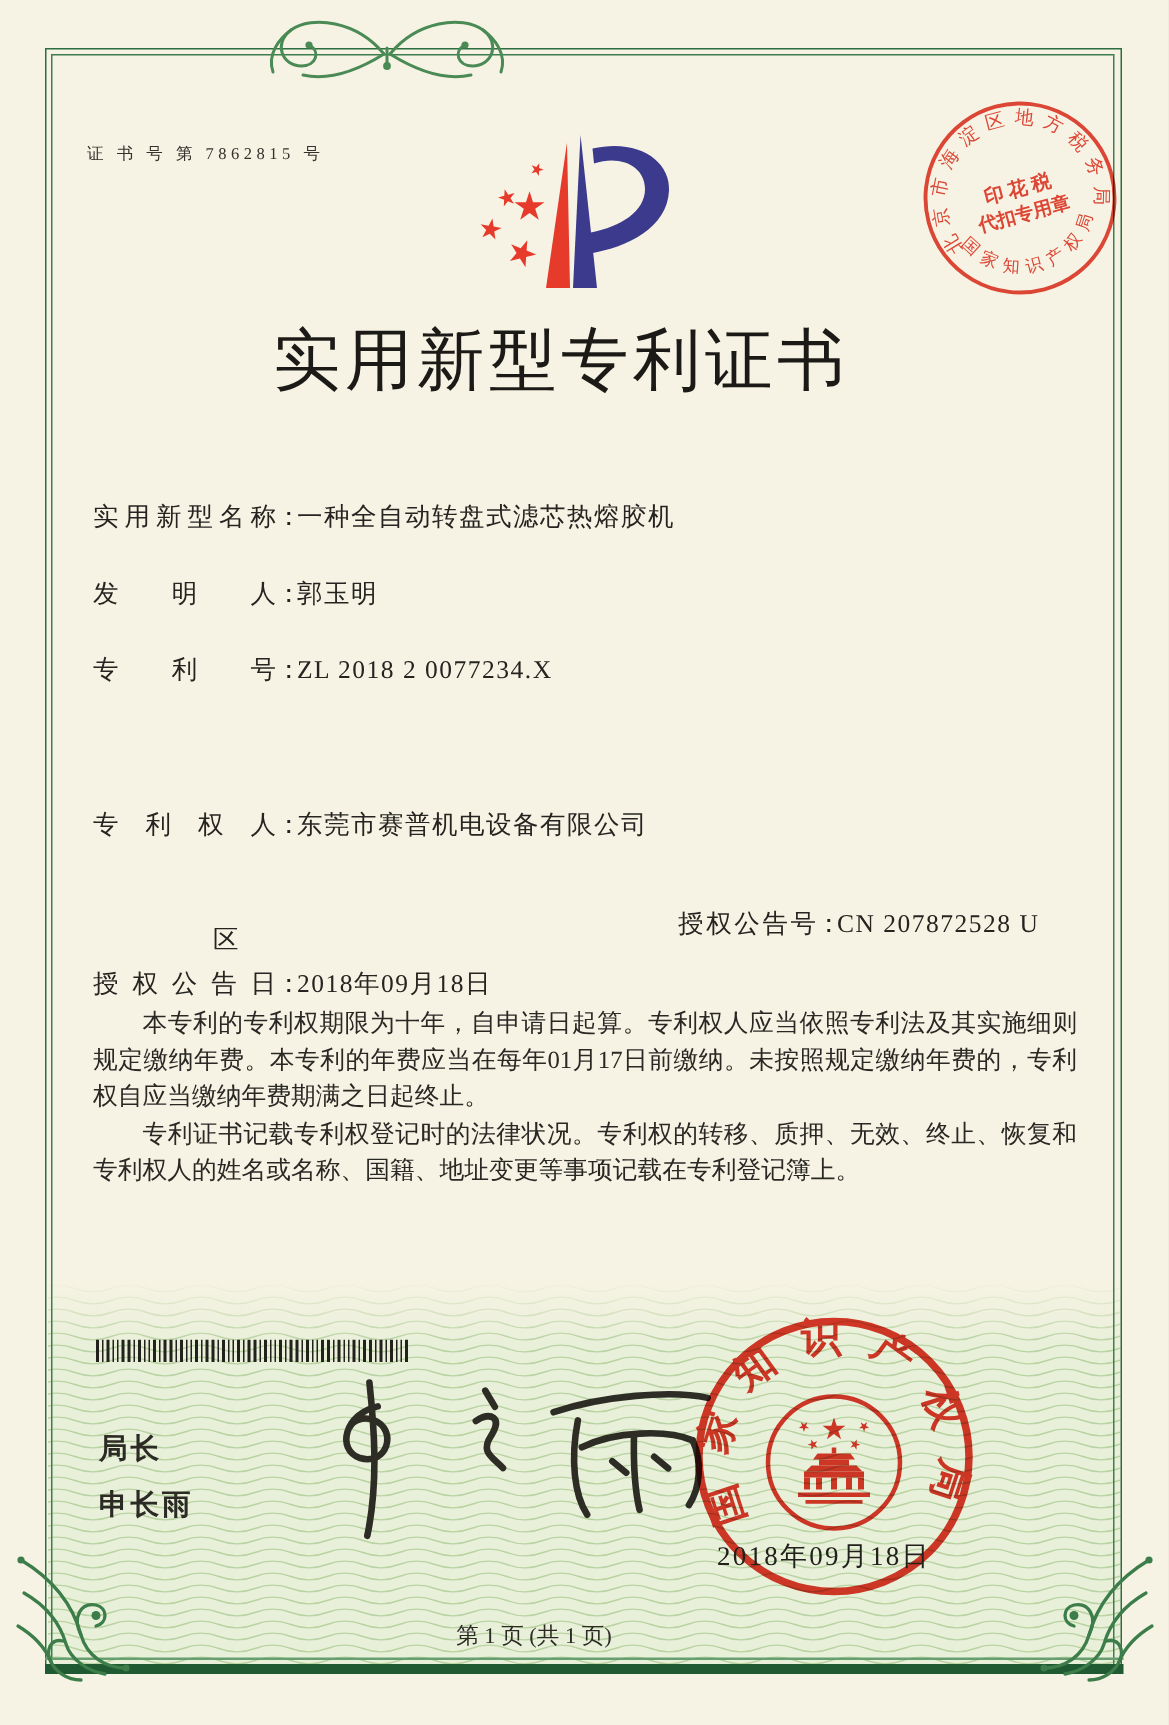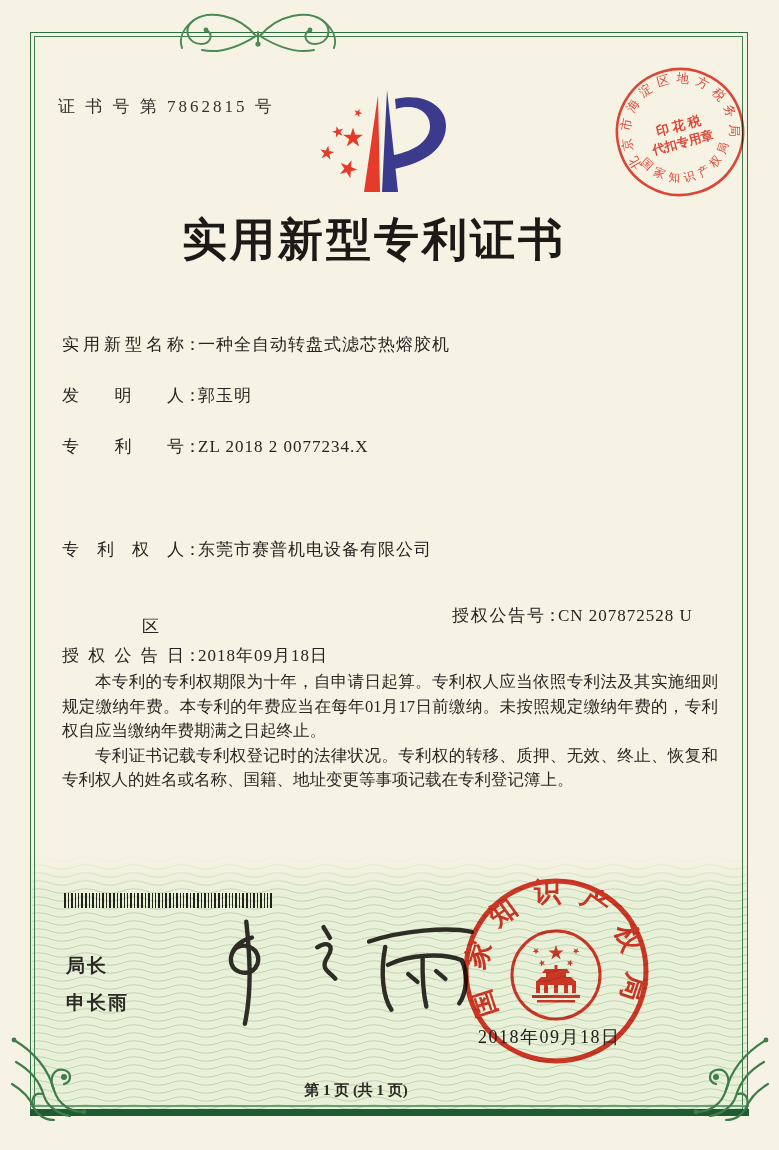--- a/index.html
+++ b/index.html
@@ -9,39 +9,39 @@
   .abs{position:absolute;}
   
   .wavezone{left:32px;top:853px;width:715px;height:257px;background:#e9f0da;}
   .wavefade{left:32px;top:853px;width:715px;height:42px;
             background:linear-gradient(#f7f3e4,rgba(247,243,228,0));}
   
   .frame-outer{left:30px;top:32px;width:716px;height:1082px;border:1.5px solid #2c6e3f;}
   .frame-inner{left:34px;top:36px;width:707px;height:1073px;border:1px solid #3d7d4e;}
   .frame-bottom{left:30px;top:1105px;width:719px;height:11px;
      background:linear-gradient(#679f70 0 2px,rgba(0,0,0,0) 2px 4.5px,#1f5a32 4.5px 10px);}
-  .certno{left:58px;top:95px;font-size:17px;letter-spacing:3px;color:#33312c;}
-  .title{left:0;top:210px;width:748px;text-align:center;font-size:45px;font-weight:bold;
+  .certno{left:58px;top:95px;font-size:11px;letter-spacing:3px;color:#33312c;}
+  .title{left:0;top:210px;width:748px;text-align:center;font-size:45px;font-weight:normal;
          letter-spacing:3px;color:#1c1a16;}
   .field{left:62px;font-size:17px;white-space:nowrap;}
   .flabel{display:inline-block;width:122px;text-align:justify;text-align-last:justify;
           vertical-align:bottom;}
   .colon{display:inline-block;width:14px;}
   .fvalue{letter-spacing:1px;}
   .addr2{left:142px;top:615px;font-size:17px;}
   .grantno{left:452px;top:604px;font-size:17px;white-space:nowrap;}
   .grantno .flabel{width:92px;}
   .bodytext{left:62px;top:670px;width:656px;font-size:16.5px;line-height:24.5px;
             text-align:justify;color:#2a2824;}
   .bodytext p{margin:0;text-indent:2em;}
   .barcode{left:64px;top:893px;width:215px;height:15px;display:flex;overflow:hidden;}
   .barcode div{height:100%;background:#22211c;flex:0 0 auto;}
   .officer{left:66px;font-size:19px;letter-spacing:2px;color:#2c2a24;font-weight:bold;}
   .sealdate{left:478px;top:1025px;font-size:18px;letter-spacing:1.5px;color:#21201b;}
-  .footer{left:0;top:1081px;width:712px;text-align:center;font-size:15px;color:#2c2a24;font-weight:bold;}
+  .footer{left:0;top:1081px;width:712px;text-align:center;font-size:15px;color:#2c2a24;}
   .stamp{mix-blend-mode:multiply;}
   svg text{font-family:"Liberation Serif","DejaVu Serif",serif;}
 </style>
 </head>
 <body>
 
 <svg width="0" height="0" style="position:absolute" aria-hidden="true">
   <defs>
     <path id="star5" d="M0 -1 L0.2245 -0.309 L0.951 -0.309 L0.3633 0.118 L0.5878 0.809 L0 0.382 L-0.5878 0.809 L-0.3633 0.118 L-0.951 -0.309 L-0.2245 -0.309 Z"></path>
   </defs>

